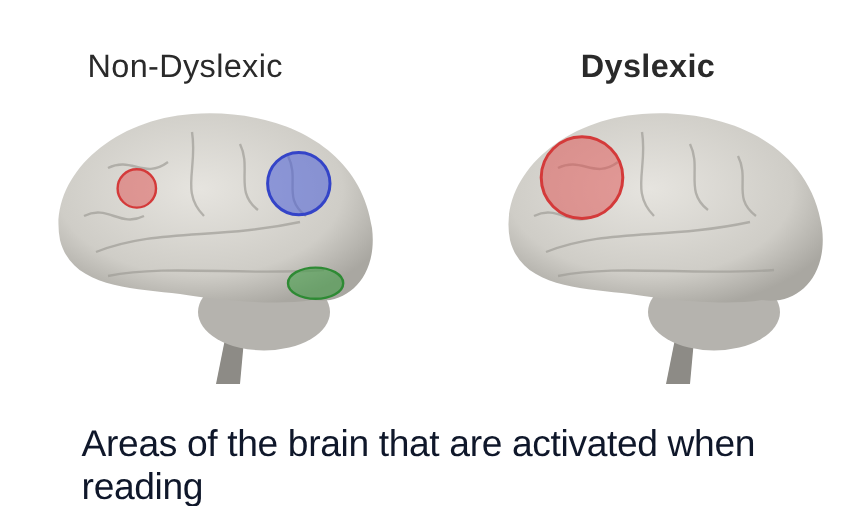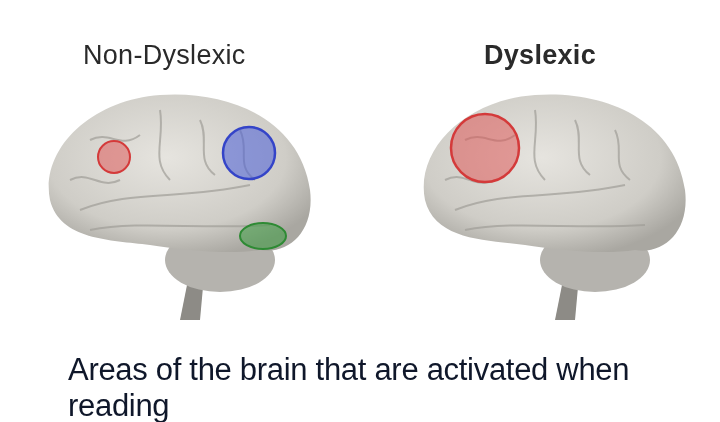--- a/index.html
+++ b/index.html
@@ -4,21 +4,21 @@
 <style>
   html, body { margin:0; padding:0; background:#fff; }
   body { width:720px; height:422px; position:relative; overflow:hidden; font-family:"Liberation Sans", sans-serif; }
   .title { position:absolute; font-size:27px; color:#2a2a2a; letter-spacing:0.3px; }
   .caption { position:absolute; left:68px; top:352px; font-size:31px; color:#0f172a; letter-spacing:-0.3px; }
   svg { position:absolute; }
 </style>
 </head>
 <body>
 
-<div class="title" style="left:83px;top:40px;">Non-Dyslexic</div>
+<div class="title" style="left:73px;top:40px;">Non-Dyslexic</div>
 <div class="title" style="left:484px;top:40px;font-weight:bold;">Dyslexic</div>
 
 <svg width="300" height="240" style="left:30px;top:80px;" viewBox="0 0 300 240">
   <defs>
     <radialGradient id="bg1" cx="45%" cy="40%" r="65%">
       <stop offset="0%" stop-color="#e6e4df"></stop>
       <stop offset="70%" stop-color="#cfcdc7"></stop>
       <stop offset="100%" stop-color="#a9a7a1"></stop>
     </radialGradient>
   </defs>

